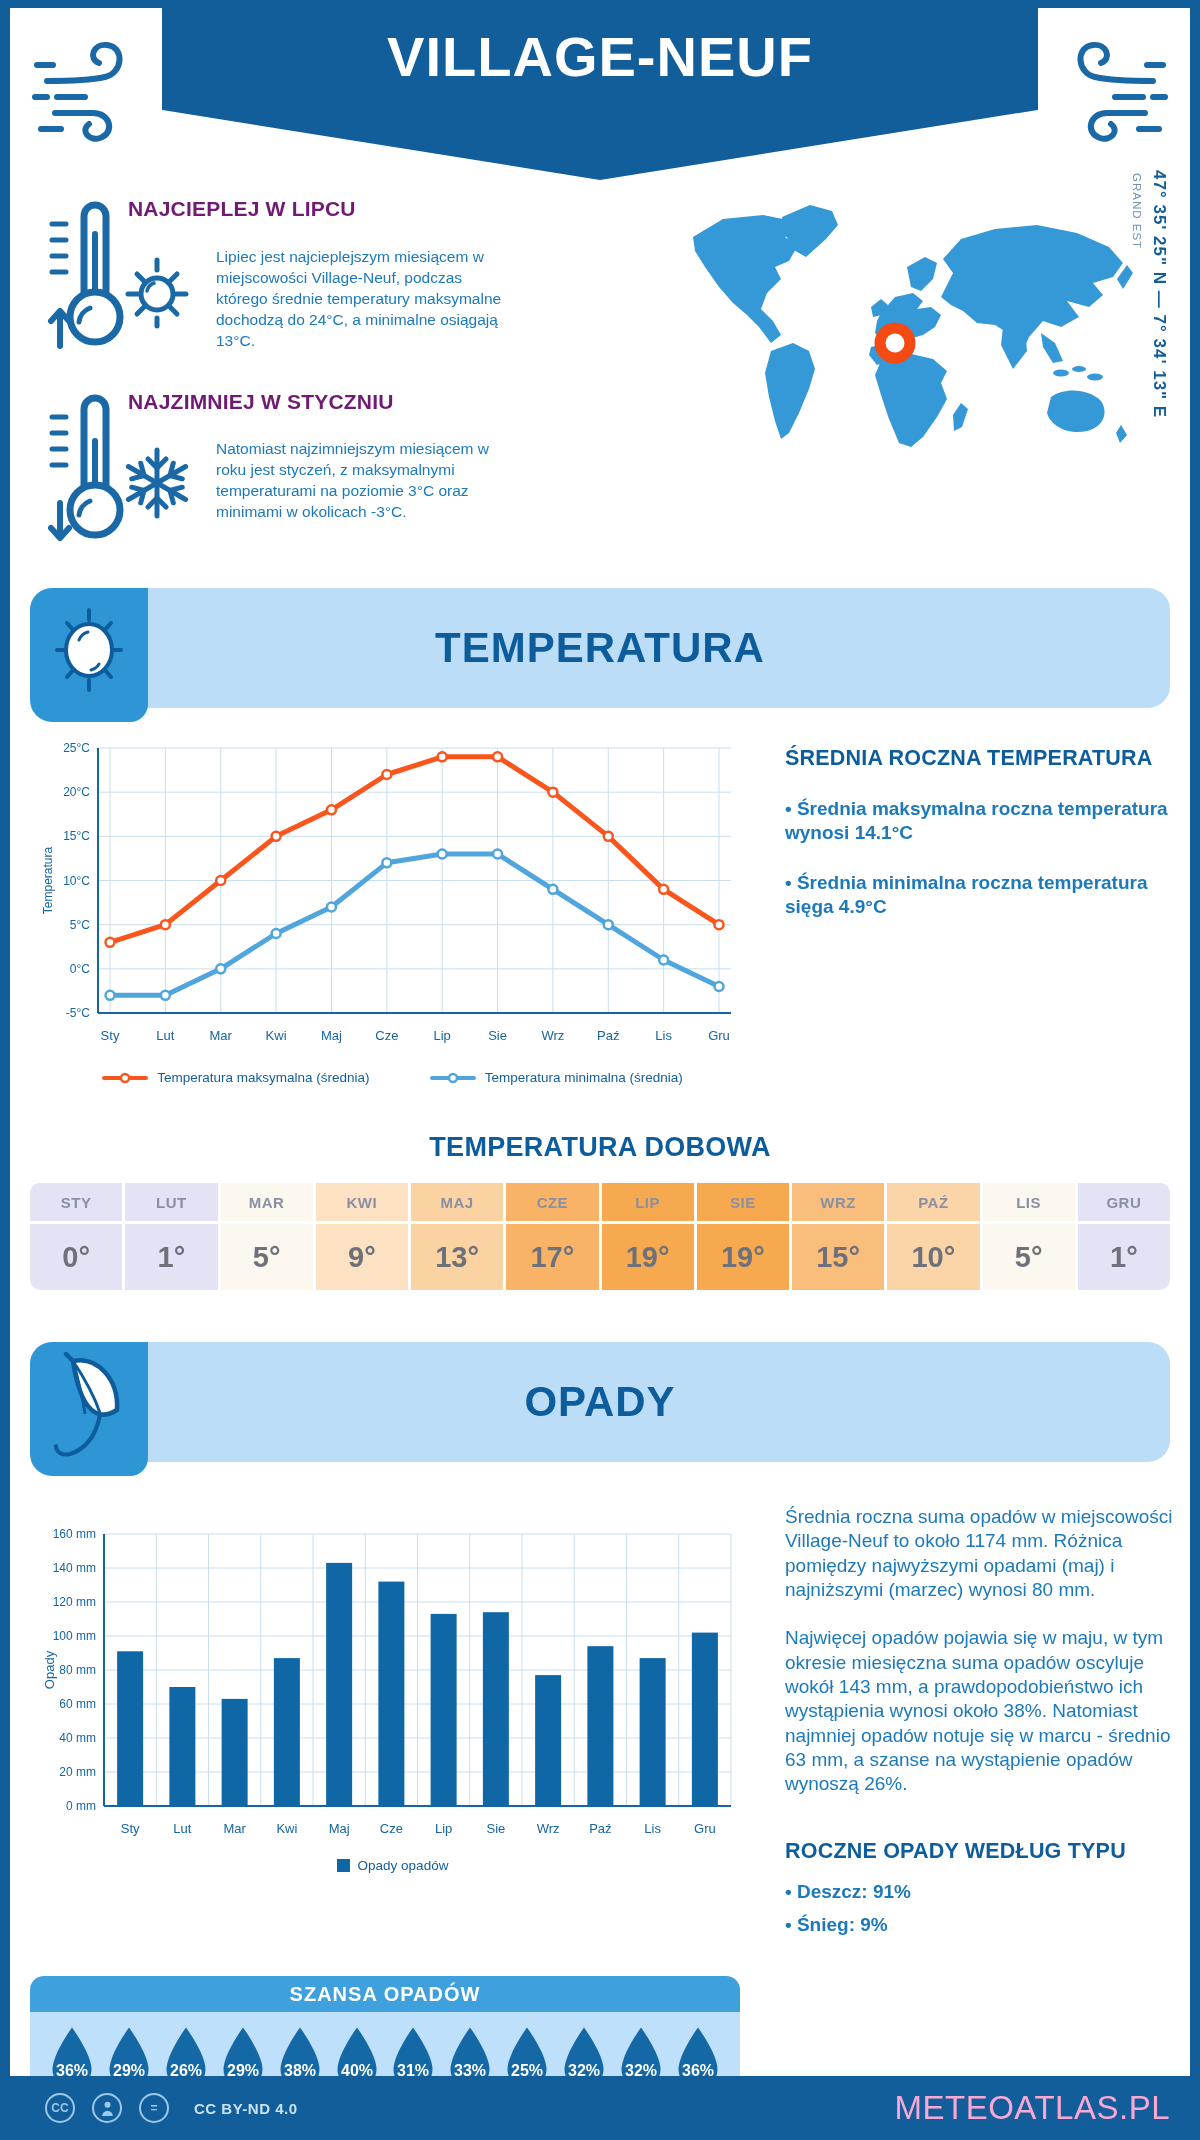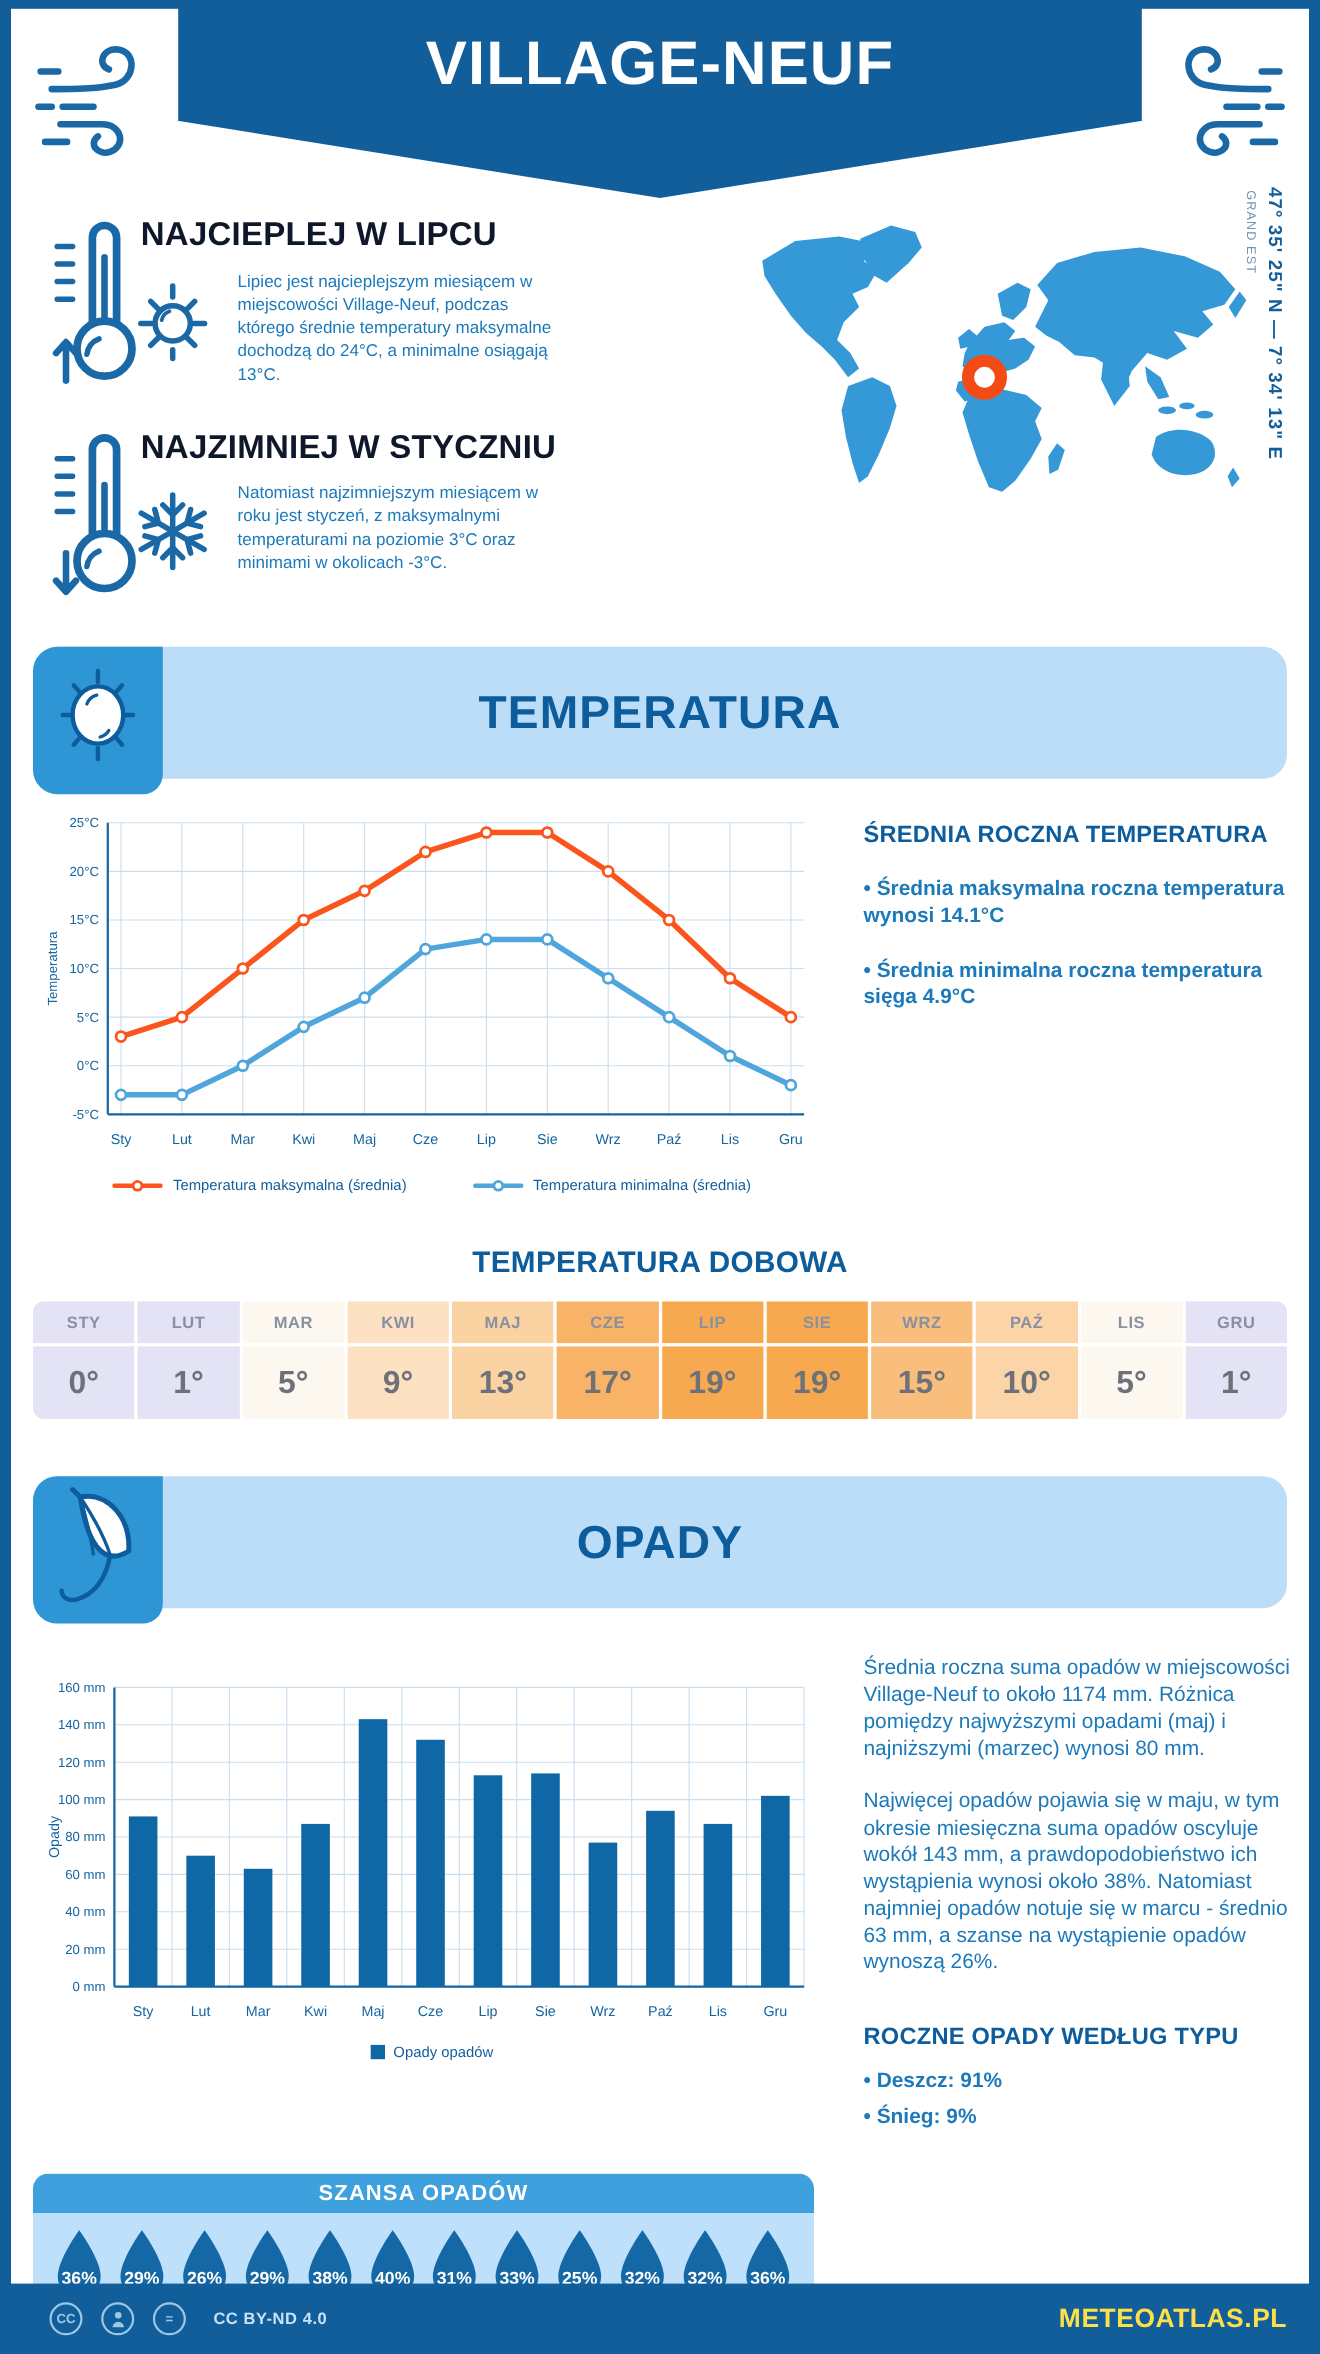--- a/index.html
+++ b/index.html
@@ -3,21 +3,21 @@
 <meta charset="utf-8">
 <style>
   html,body{margin:0;padding:0;background:#e8e8e8;}
   .page{position:relative;width:1200px;height:2140px;background:#fff;font-family:"Liberation Sans",sans-serif;overflow:hidden;margin:0 auto;}
   .abs{position:absolute;}
   svg text{font-family:"Liberation Sans",sans-serif;}
   .edge{position:absolute;top:0;width:10px;height:2140px;background:#125E9B;}
   .hdr-title{position:absolute;left:0;top:24px;width:1200px;text-align:center;font-size:56px;font-weight:bold;color:#fff;letter-spacing:1px;}
   .hdr-sub{position:absolute;left:0;top:104px;width:1200px;text-align:center;font-size:17px;color:#fff;letter-spacing:3px;}
   .wind-box{position:absolute;top:8px;width:152px;height:160px;background:#fff;display:flex;align-items:center;justify-content:center;}
-  .sec-head{position:absolute;font-size:30px;font-weight:bold;color:#0f172a;letter-spacing:0.2px;}
+  .sec-head{position:absolute;font-size:21px;font-weight:bold;color:#701a75;letter-spacing:0.2px;}
   .sec-body{position:absolute;width:288px;font-size:15.5px;line-height:1.36;color:#1C79BA;}
   .vert{position:absolute;writing-mode:vertical-rl;}
   .coords{left:1149px;top:170px;font-size:17px;font-weight:bold;color:#125E9B;letter-spacing:1px;}
   .region{left:1131px;top:173px;font-size:11.5px;color:#6E93B4;letter-spacing:1px;}
   .banner{position:absolute;left:30px;width:1140px;height:120px;background:#BCDDF8;border-radius:22px;}
   .banner-tab{position:absolute;left:0;top:0;width:118px;height:134px;background:#2E96D5;border-radius:22px 0 18px 22px;display:flex;align-items:flex-start;justify-content:center;padding-top:10px;box-sizing:border-box;}
   .banner-title{position:absolute;left:0;top:0;width:100%;height:120px;display:flex;align-items:center;justify-content:center;font-size:42px;font-weight:bold;color:#0D5C9C;letter-spacing:1px;}
   .rcol{position:absolute;left:785px;width:396px;color:#1C79BA;font-size:19px;line-height:1.28;}
   .rcol h3{margin:0 0 24px;font-size:21.5px;color:#0D5C9C;font-weight:bold;letter-spacing:0.2px;}
   .rcol p{margin:0;}
@@ -34,21 +34,21 @@
   .sw{width:13px;height:13px;display:inline-block;}
   .chance{position:absolute;width:710px;border-radius:14px;overflow:hidden;}
   .chance-head{height:36px;background:#3EA0DC;color:#fff;font-weight:bold;font-size:20px;display:flex;align-items:center;justify-content:center;letter-spacing:1px;}
   .chance-body{background:#BFE0FA;display:flex;justify-content:space-between;padding:14px 16px 16px;}
   .drop-item{display:flex;flex-direction:column;align-items:center;width:52px;}
   .drop-month{margin-top:4px;font-size:12px;font-weight:bold;color:#125E9B;letter-spacing:0.5px;}
   .footer{position:absolute;left:0;top:2076px;width:1200px;height:64px;background:#125E9B;display:flex;align-items:center;justify-content:space-between;padding:0 30px 0 45px;box-sizing:border-box;}
   .cc-group{display:flex;align-items:center;gap:17px;}
   .cc-circle{width:30px;height:30px;border:2.5px solid #9CC8E8;border-radius:50%;display:flex;align-items:center;justify-content:center;color:#9CC8E8;font-weight:bold;font-size:12px;box-sizing:border-box;}
   .license{margin-left:8px;color:#C9E2F5;font-weight:bold;font-size:15px;letter-spacing:0.5px;}
-  .brand{color:#fde047;font-weight:bold;font-size:24px;letter-spacing:0.5px;}
+  .brand{color:#f9a8d4;font-weight:normal;font-size:33px;letter-spacing:0.5px;}
 </style>
 </head>
 <body>
 
 <div class="page">
 
   <svg class="abs" style="left:0;top:0" width="1200" height="185">
     <rect x="0" y="0" width="1200" height="110" fill="#125E9B"></rect>
     <polygon points="150,108 1050,108 600,180" fill="#125E9B"></polygon>
   </svg>

